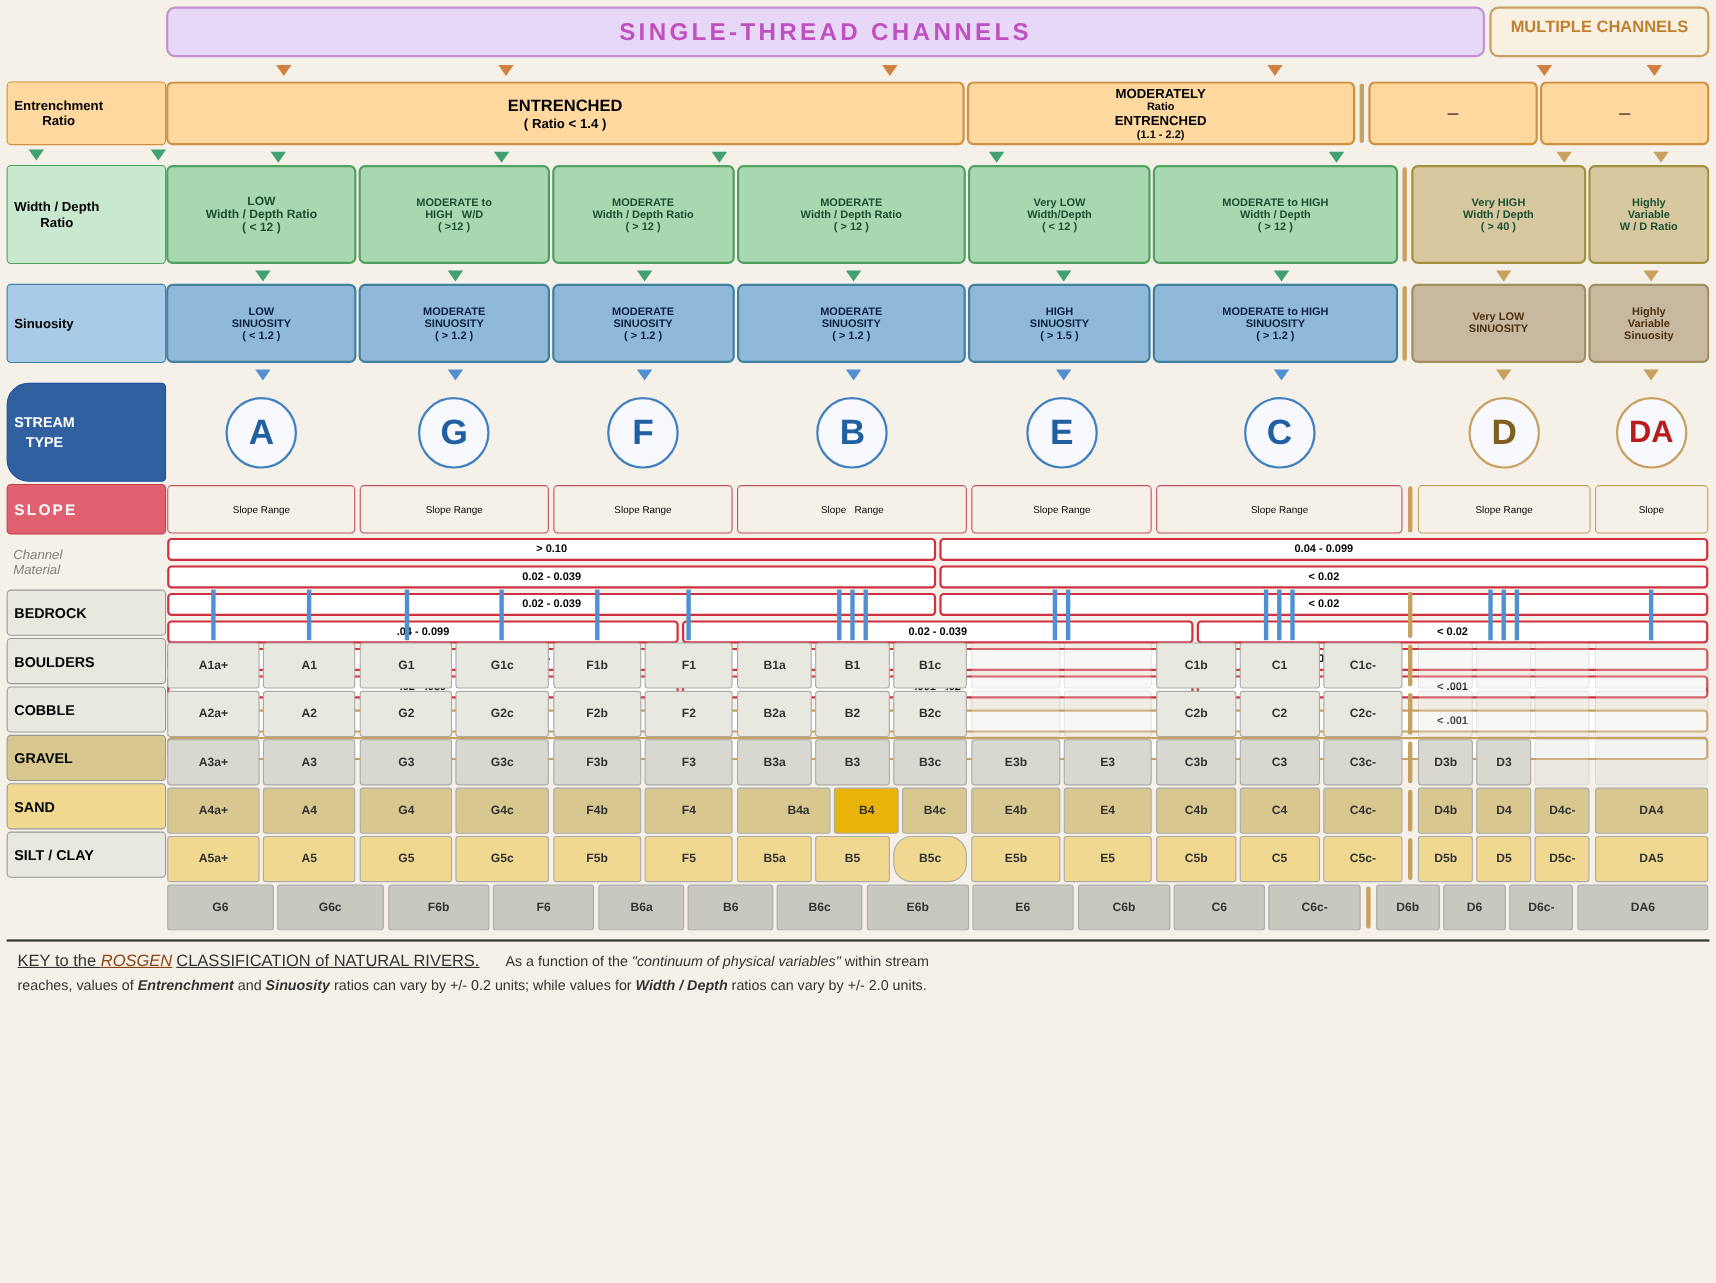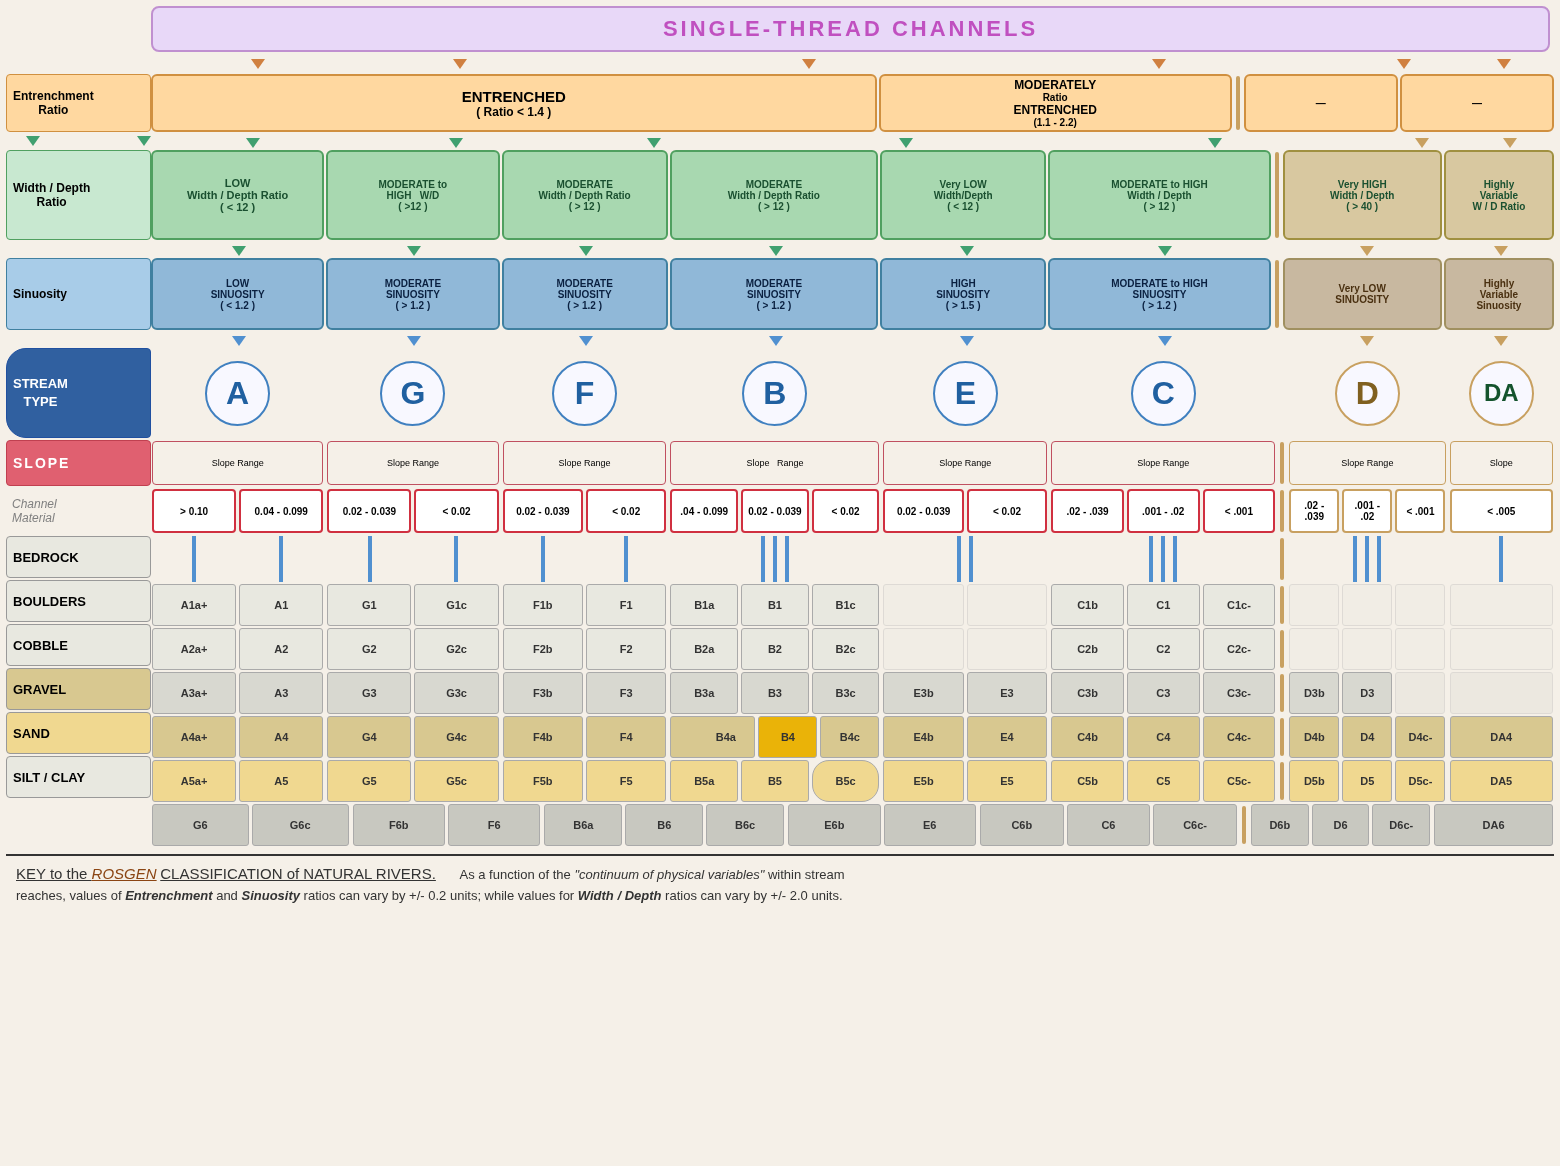--- a/index.html
+++ b/index.html
@@ -79,20 +79,23 @@
 </head>
 <body>
 
 <div class="main-container">
 
   <div style="display:flex; margin-bottom:4px; align-items:stretch;">
     <div style="width:145px; flex-shrink:0;"></div>
     <div class="header-purple" style="flex:1; margin-right:4px;">
       <span style="color:#c050c0; font-size:22px; font-weight:bold; letter-spacing:3px;">SINGLE-THREAD  CHANNELS</span>
     </div>
+    <div class="header-orange" style="width:200px;">
+      <span style="color:#c08030; font-size:15px; font-weight:bold;">MULTIPLE CHANNELS</span>
+    </div>
   </div>
 
   <div style="display:flex; margin-bottom:2px; height:16px;">
     <div style="width:145px; flex-shrink:0;"></div>
 
     <div style="flex:1; display:flex; justify-content:space-around; align-items:center; padding: 0 20px;">
       <div class="orange-arrow-down" style="margin-left:80px;"></div>
       <div class="orange-arrow-down" style="margin-left:20px;"></div>
       <div class="orange-arrow-down"></div>
       <div class="orange-arrow-down"></div>
@@ -395,21 +398,21 @@
               <span>C</span>
             </div>
         </div>
         <div style="width:4px; background:#c8a060; border-radius:2px; margin:2px;"></div>
         <div style="flex:1.05; display:flex; align-items:center; justify-content:center;">
           <div class="type-circle" style="border-color:#c8a060; color:#806020;">
               <span>D</span>
             </div>
         </div>
         <div style="flex:0.7; display:flex; align-items:center; justify-content:center;">
-          <div class="type-circle" style="border-color:#c8a060; color:#14532d; font-size:24px;">
+          <div class="type-circle" style="border-color:#c8a060; color:#b91c1c; font-size:28px;">
               <span>DA</span>
             </div>
         </div>
       </div>
 
       <div style="display:flex; height:46px; gap:2px;">
 
         <div style="flex:1.15; display:flex; gap:1px;">
           <div class="slope-range-box" style="flex:1; display:flex; align-items:center; justify-content:center; font-size:9px;">Slope Range</div>
         </div>
@@ -430,21 +433,21 @@
         </div>
         <div style="width:4px; background:#c8a060; border-radius:2px; margin:2px;"></div>
         <div style="flex:1.05; display:flex; gap:1px;">
           <div class="slope-range-box" style="flex:1; display:flex; align-items:center; justify-content:center; font-size:9px; border-color:#c8a060;">Slope Range</div>
         </div>
         <div style="flex:0.7; display:flex; gap:1px;">
           <div class="slope-range-box" style="flex:1; display:flex; align-items:center; justify-content:center; font-size:9px; border-color:#c8a060;">Slope</div>
         </div>
       </div>
 
-      <div style="display:flex; height:46px; gap:2px;">
+      <div style="display:flex; height:46px; gap:2px;flex-direction:column;">
 
         <div style="flex:1.15; display:flex; gap:1px;">
           <div class="slope-val-red" style="flex:1; display:flex; align-items:center; justify-content:center; font-size:10px;">&gt; 0.10</div>
           <div class="slope-val-red" style="flex:1; display:flex; align-items:center; justify-content:center; font-size:10px;">0.04 - 0.099</div>
         </div>
 
         <div style="flex:1.15; display:flex; gap:1px;">
           <div class="slope-val-red" style="flex:1; display:flex; align-items:center; justify-content:center; font-size:10px;">0.02 - 0.039</div>
           <div class="slope-val-red" style="flex:1; display:flex; align-items:center; justify-content:center; font-size:10px;">&lt; 0.02</div>
         </div>

